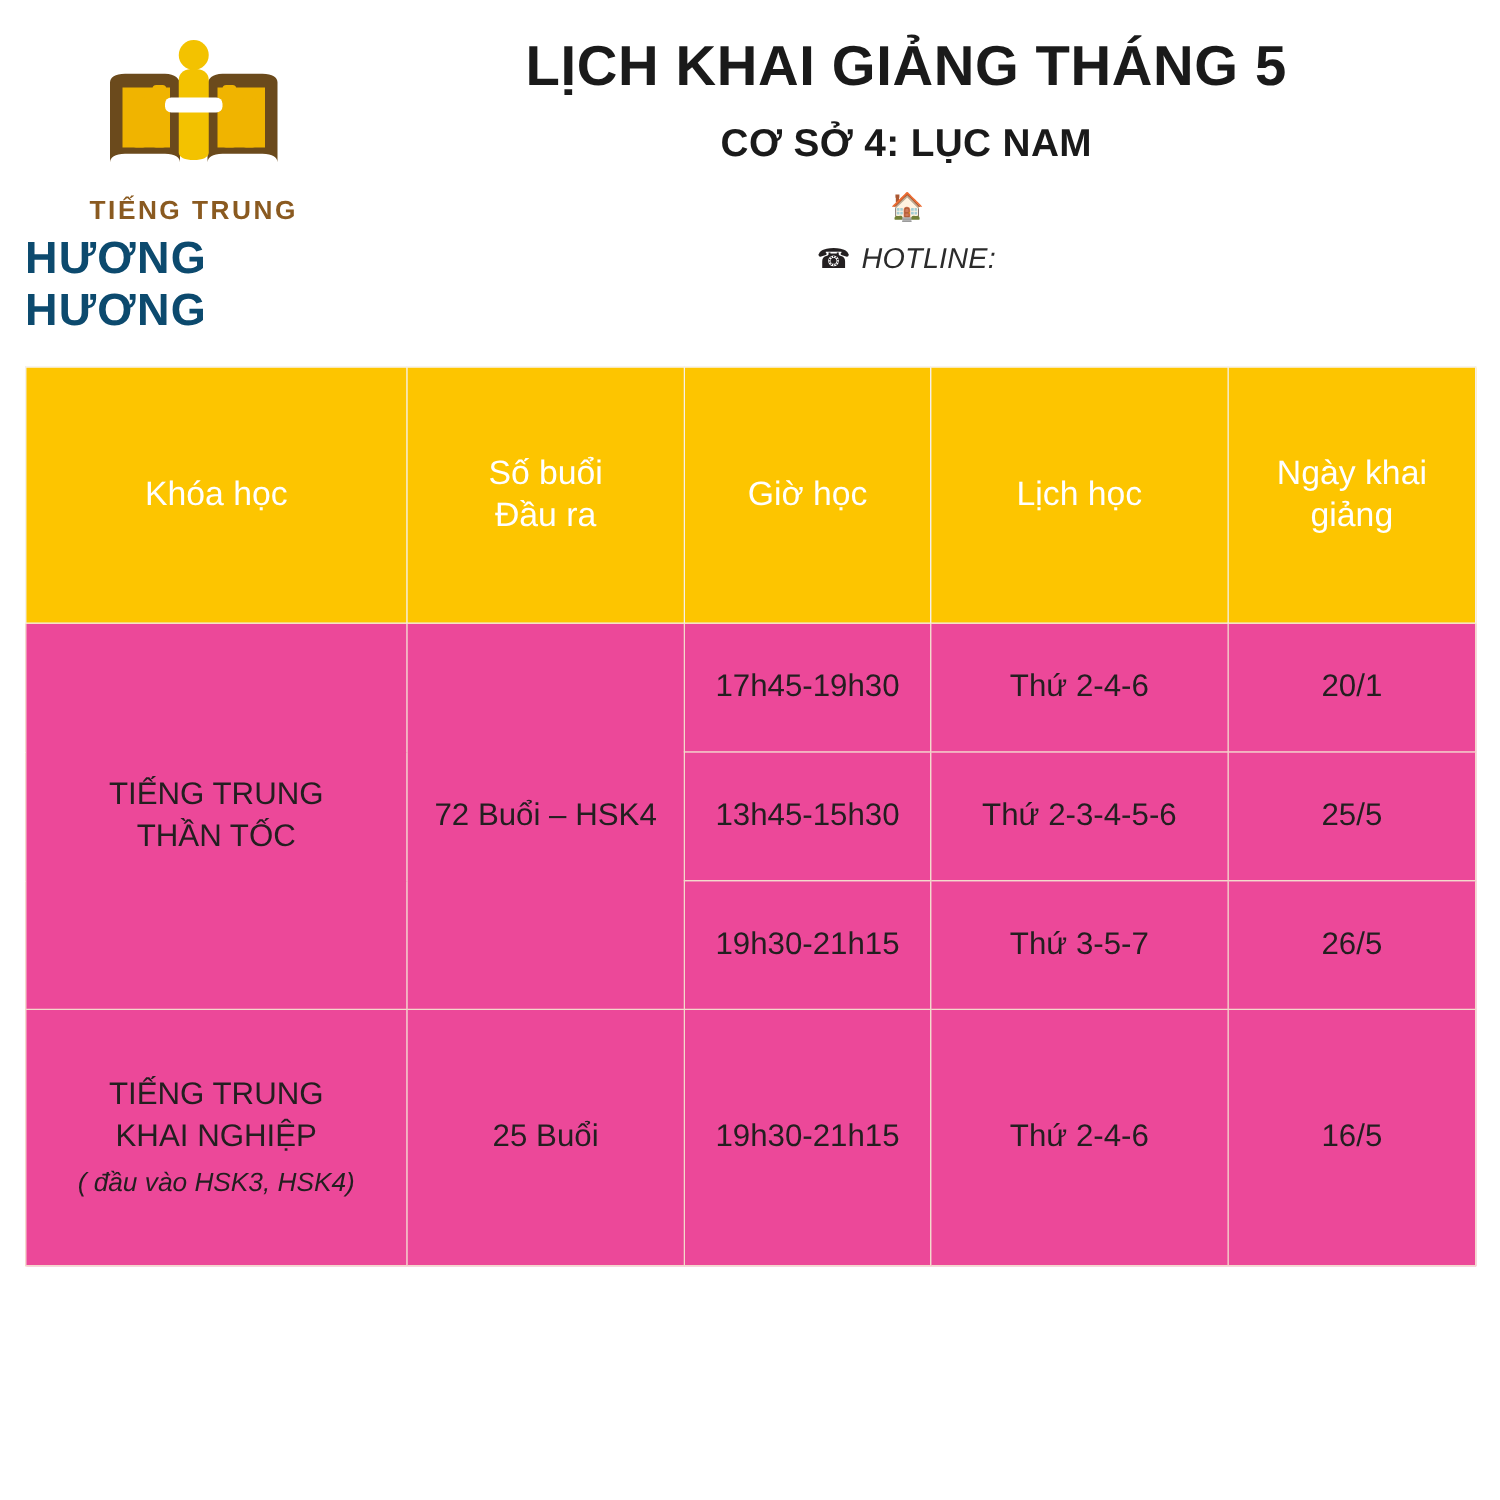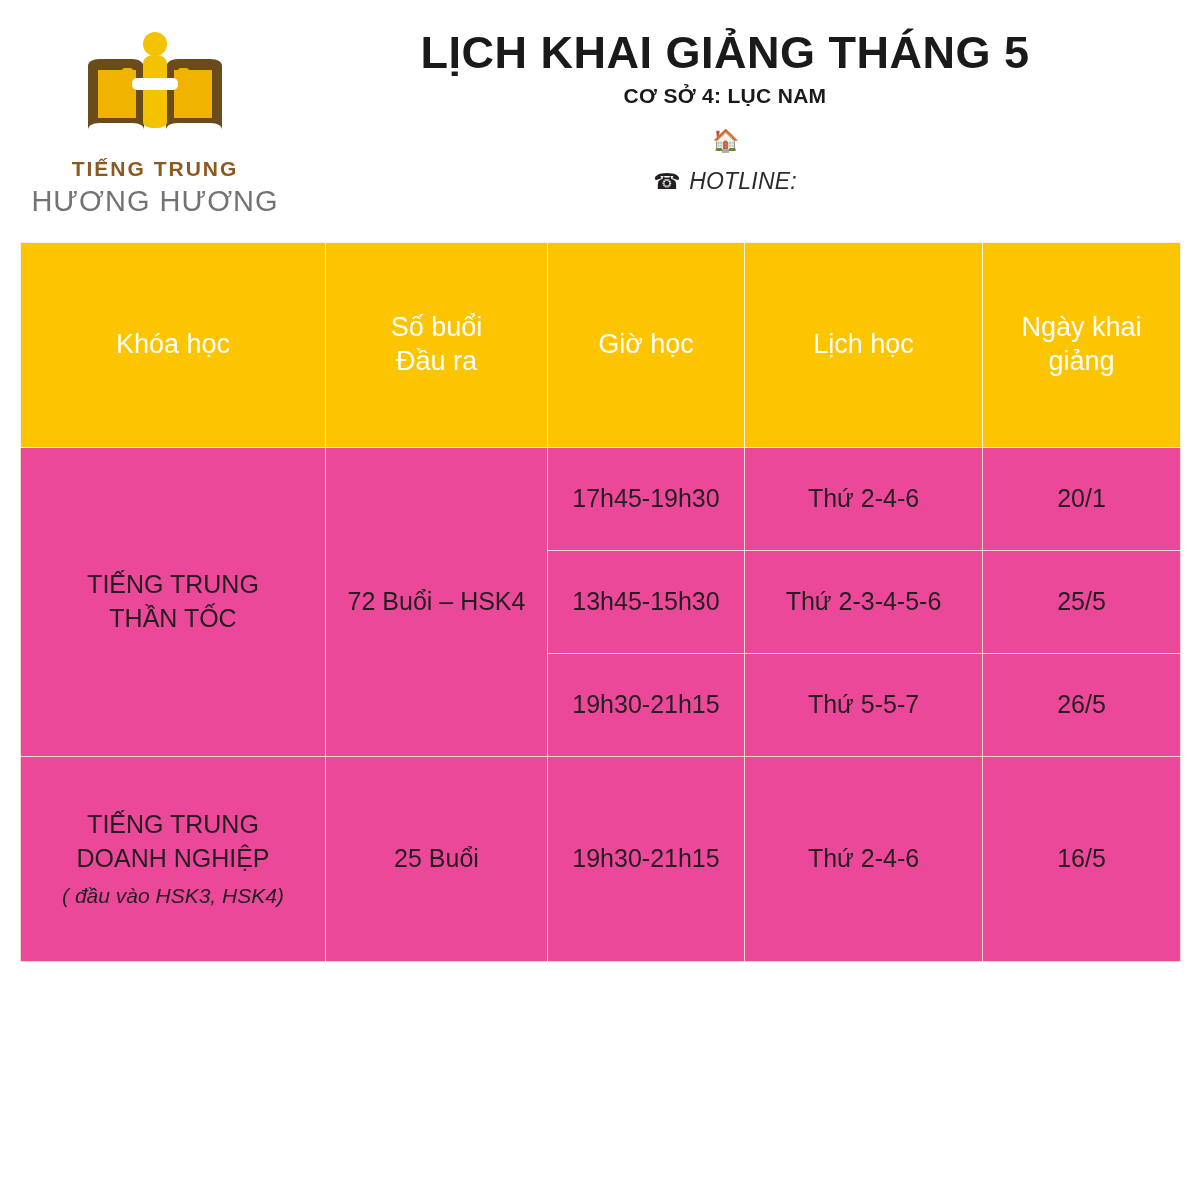--- a/index.html
+++ b/index.html
@@ -47,48 +47,48 @@
   }
 
   .logo-text-1 {
     font-size: 21px;
     font-weight: bold;
     letter-spacing: 2px;
     color: #8a5a20;
     margin-top: 6px;
   }
   .logo-text-2 {
-    font-size: 29px;
-    font-weight: normal;
+    font-size: 36px;
+    font-weight: bold;
     letter-spacing: 1px;
-    color: #737373;
+    color: #0c4a6e;
     margin-top: 4px;
   }
 
   .title-block {
     flex: 1 1 auto;
     text-align: center;
     padding-top: 10px;
     padding-right: 20px;
   }
 
   .main-title {
     font-size: 45px;
     font-weight: bold;
     letter-spacing: 0.5px;
     color: #1a1a1a;
     line-height: 1.12;
     margin: 0;
   }
 
   .sub-title {
-    font-size: 21px;
+    font-size: 31px;
     font-weight: bold;
     color: #1a1a1a;
-    margin-top: 6px;
+    margin-top: 19px;
     letter-spacing: 0.3px;
     text-align: center;
   }
 
   .addr-line {
     font-size: 23px;
     color: #2b2b2b;
     margin-top: 20px;
     display: flex;
     align-items: center;
@@ -256,27 +256,27 @@
           <td>Thứ 2-4-6</td>
           <td>20/1</td>
         </tr>
         <tr class="row-h">
           <td>13h45-15h30</td>
           <td>Thứ 2-3-4-5-6</td>
           <td>25/5</td>
         </tr>
         <tr class="row-h">
           <td>19h30-21h15</td>
-          <td>Thứ 5-5-7</td>
+          <td>Thứ 3-5-7</td>
           <td>26/5</td>
         </tr>
         <tr class="row-h2">
           <td class="course-cell">
             <div>TIẾNG TRUNG</div>
-            <div>DOANH NGHIỆP</div>
+            <div>KHAI NGHIỆP</div>
             <span class="course-sub">( đầu vào HSK3,  HSK4)</span>
           </td>
           <td>25 Buổi</td>
           <td>19h30-21h15</td>
           <td>Thứ 2-4-6</td>
           <td>16/5</td>
         </tr>
       </tbody>
     </table>
   </div>

